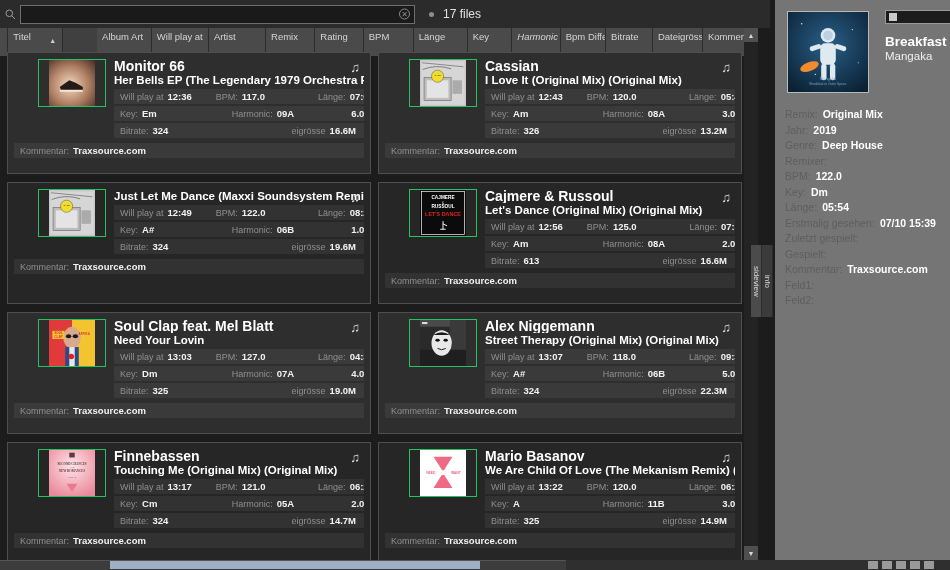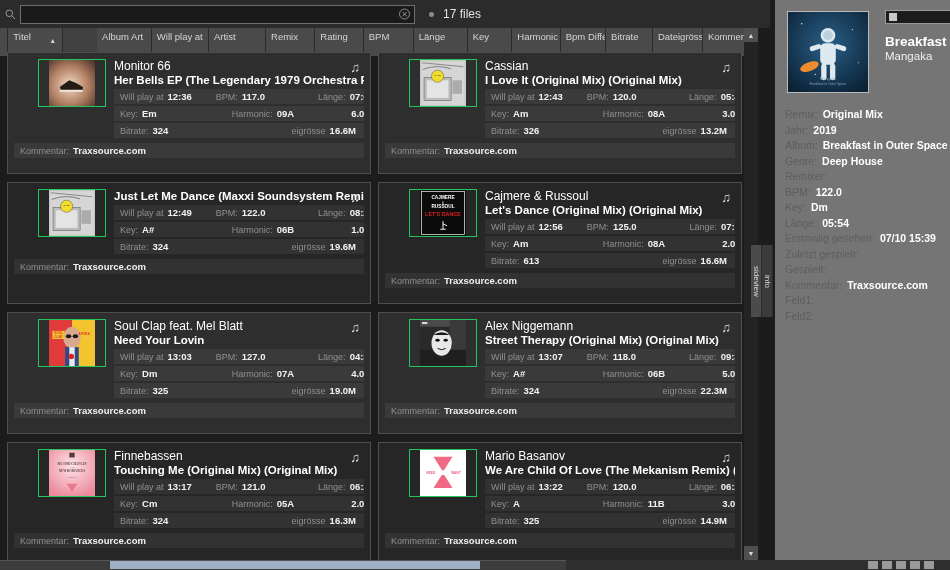--- a/index.html
+++ b/index.html
@@ -71,21 +71,21 @@
     display: flex; flex-direction: column; position: relative;
   }
   .card.dark { background: #262626; }
   .card-top { display: flex; }
   .art {
     width: 68px; height: 48px; flex: 0 0 68px; margin-right: 8px;
     border: 1px solid #22c55e; overflow: hidden; position: relative; margin-left: 24px;
   }
   .meta { flex: 1 1 auto; min-width: 0; }
   .artist {
-    color: #fff; font-size: 12px; font-weight: normal; line-height: 14px;
+    color: #fff; font-size: 14px; font-weight: bold; line-height: 14px;
     white-space: nowrap; overflow: hidden; padding-right: 18px;
   }
   .title {
     color: #fff; font-size: 11.5px; font-weight: bold; line-height: 14px;
     white-space: nowrap; overflow: hidden; padding-right: 18px;
   }
   .note-icon {
     position: absolute; right: 10px; top: 7px; color: #dcdcdc; font-size: 13px;
   }
   .fieldrow {
@@ -190,21 +190,21 @@
     <div id="cols" style="display:flex;flex:1 1 auto;min-width:0;">
         <div class="ch" style="width: 68px;"><span>Titel</span><span class="sortmark">▲</span></div>
         <div class="ch" style="width: 68px; margin-left: 34px;"><span>Album Art</span></div>
         <div class="ch" style="width: 71px;"><span>Will play at</span></div>
         <div class="ch" style="width: 71px;"><span>Artist</span></div>
         <div class="ch" style="width: 61px;"><span>Remix</span></div>
         <div class="ch" style="width: 60px;"><span>Rating</span></div>
         <div class="ch" style="width: 62px;"><span>BPM</span></div>
         <div class="ch" style="width: 67px;"><span>Länge</span></div>
         <div class="ch" style="width: 55px;"><span>Key</span></div>
-        <div class="ch" style="width: 60px;"><span>Harmonic</span></div>
+        <div class="ch" style="width: 60px; font-style: italic;"><span>Harmonic</span></div>
         <div class="ch" style="width: 56px;"><span>Bpm Differen</span></div>
         <div class="ch" style="width: 58px;"><span>Bitrate</span></div>
         <div class="ch" style="width: 62px;"><span>Dateigrösse</span></div>
         <div class="ch" style="width: 57px;"><span>Kommentar</span></div>
       </div>
     <div class="ch-scrollbtn">▲</div>
   </div>
 
   <div class="grid">
     <div class="grid-inner" id="cards">
@@ -632,21 +632,21 @@
                 </div>
         </div>
         <div class="fieldrow">
           <div class="fld f-a">
                   <span class="k">Bitrate:</span>
                   <span class="v">324</span>
                 </div>
           <div class="fld f-b"></div>
           <div class="fld f-c right">
                   <span class="k">Dateigrösse</span>
-                  <span class="v">16.3M</span>
+                  <span class="v">14.7M</span>
                 </div>
         </div>
       </div>
     </div>
     <div class="commentrow">
       <span class="k" style="color:#8f8f8f;font-size:9px;padding:0 4px 0 6px">Kommentar:</span>
       <span class="v" style="color:#f2f2f2;font-size:9.5px;font-weight:bold">Traxsource.com</span>
     </div>
         </div>
         <div class="card dark" style="margin-top: 8px;">
@@ -757,24 +757,20 @@
     <div class="ip-list" id="ipfields">
         <div class="ip-row">
           <span class="k">Remix:</span>
           <span class="v">Original Mix</span>
         </div>
         <div class="ip-row">
           <span class="k">Jahr:</span>
           <span class="v">2019</span>
         </div>
         <div class="ip-row">
-          <span class="k">Album:</span>
-          <span class="v">Breakfast in Outer Space</span>
-        </div>
-        <div class="ip-row">
           <span class="k">Genre:</span>
           <span class="v">Deep House</span>
         </div>
         <div class="ip-row">
           <span class="k">Remixer:</span>
           <span class="v"></span>
         </div>
         <div class="ip-row">
           <span class="k">BPM:</span>
           <span class="v">122.0</span>

